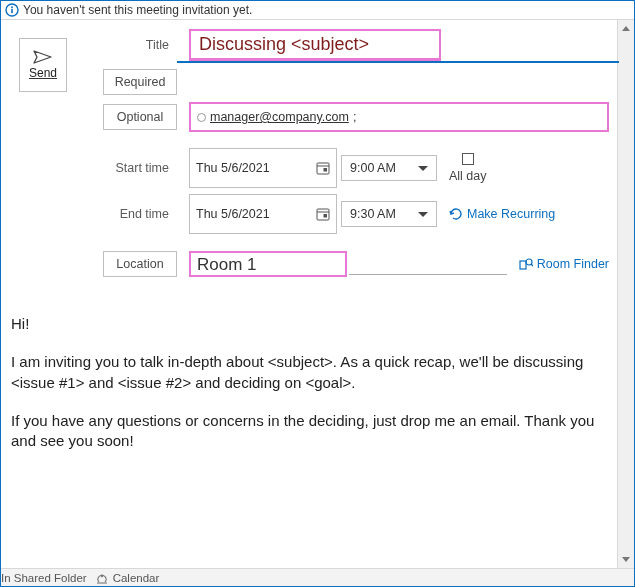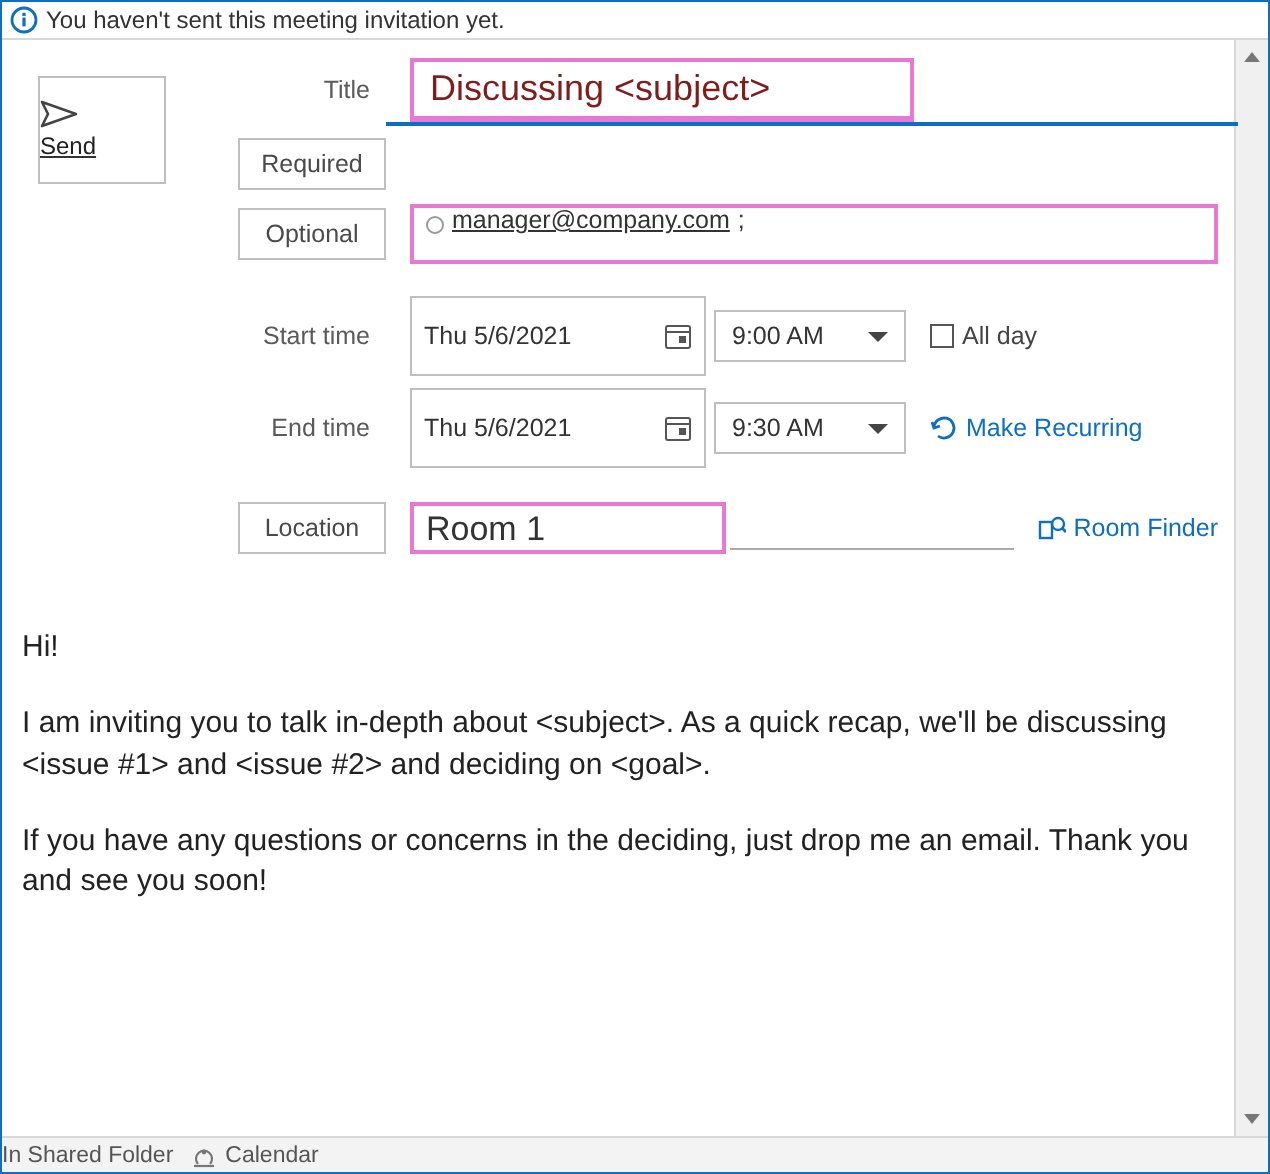--- a/index.html
+++ b/index.html
@@ -27,23 +27,24 @@
   .info-bar svg { flex-shrink: 0; }
 
   .form-area {
     display: flex;
     align-items: stretch;
     padding: 8px 8px 0 18px;
   }
   .send-col {
     display: flex;
     flex-direction: column;
+    align-items: center;
     justify-content: center;
     border: 1px solid #bfbfbf;
-    width: 64px;
+    width: 48px;
     height: 54px;
     margin-top: 10px;
     cursor: pointer;
     background: #fff;
     text-decoration: underline;
   }
   .send-col span { font-size: 12px; margin-top: 2px; color: #222; }
 
   .fields-col {
     flex: 1;
@@ -99,21 +100,21 @@
     background: #0d6fc1;
     left: 0; right: -10px; bottom: -2px;
   }
 
   .optional-box {
     flex: 1;
     border: 2px solid #e978d5;
     margin-left: 12px;
     height: 26px;
     display: flex;
-    align-items: flex-end;
+    align-items: center;
     padding: 13px 6px;
     font-size: 12.5px;
     gap: 4px;
   }
   .recipient {
     text-decoration: underline;
     cursor: pointer;
   }
   .presence {
     width: 9px; height: 9px;
@@ -158,20 +159,21 @@
   .calendar-icon { width:14px; height:14px; flex-shrink:0; }
 
   .allday {
     display: flex;
     align-items: center;
     margin-left: 12px;
     gap: 4px;
     cursor: pointer;
     font-size: 12.5px;
     color: #444;
+    flex-direction: column;
   }
   .allday-box { width: 12px; height: 12px; border: 1px solid #555; background: #fff; }
 
   .link {
     display: flex;
     align-items: center;
     gap: 4px;
     color: #0d6fc1;
     font-size: 12.5px;
     cursor: pointer;

